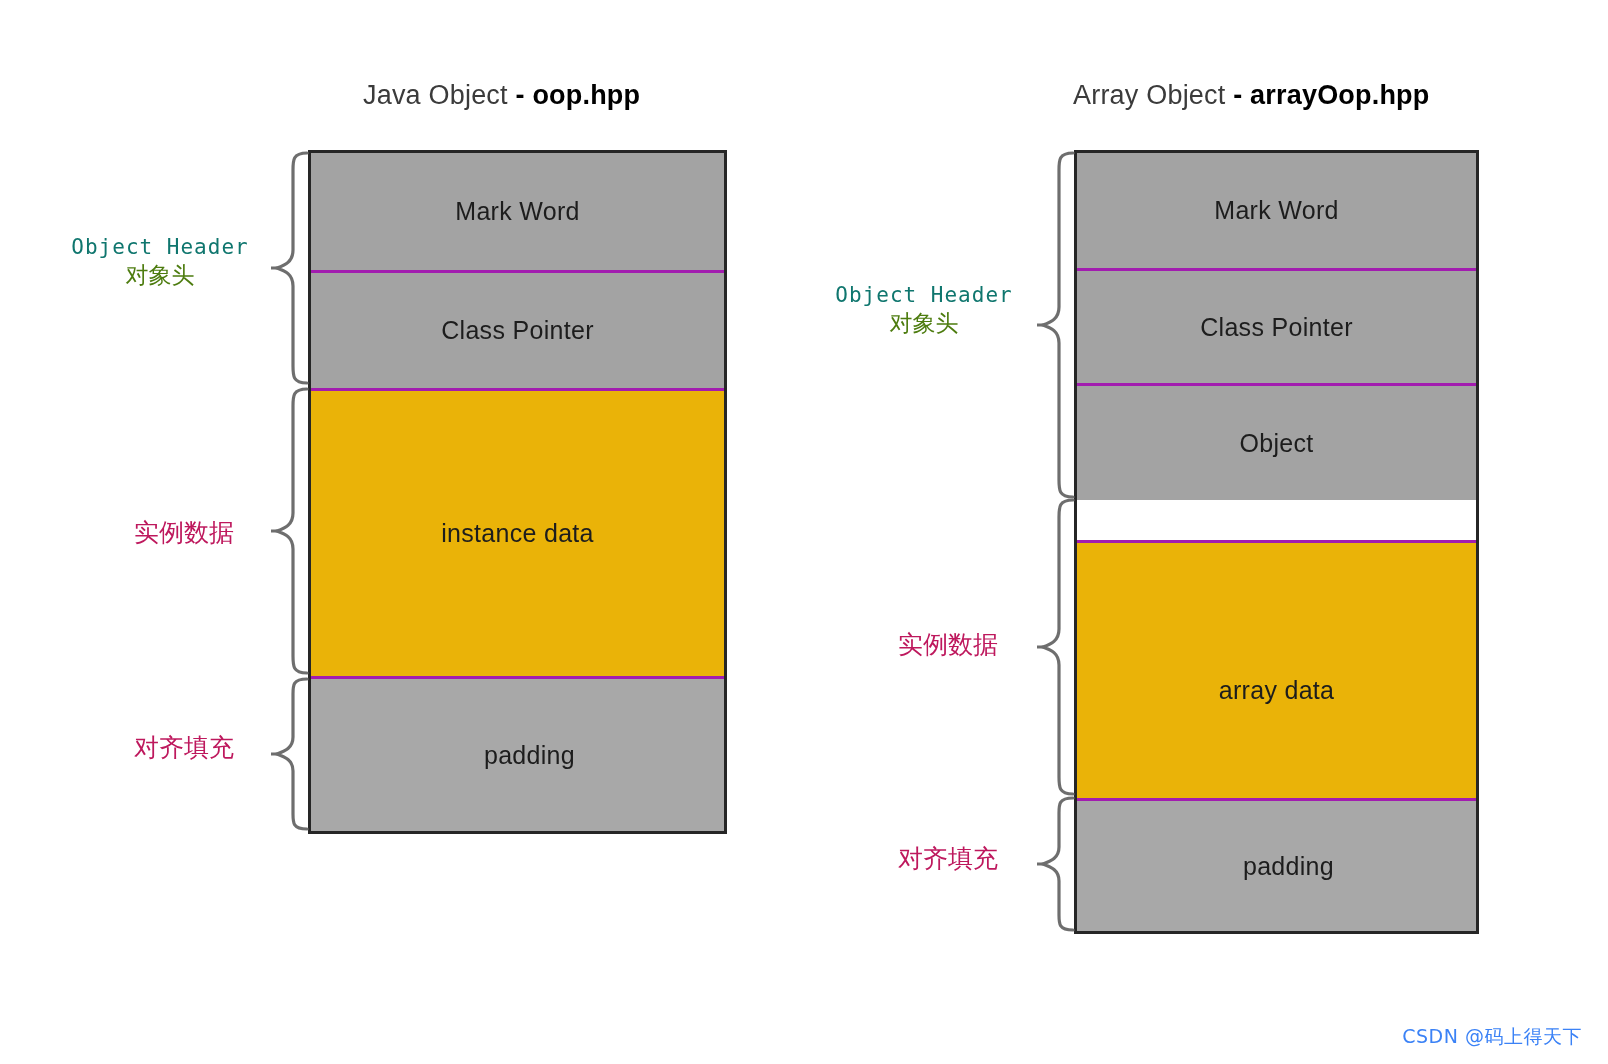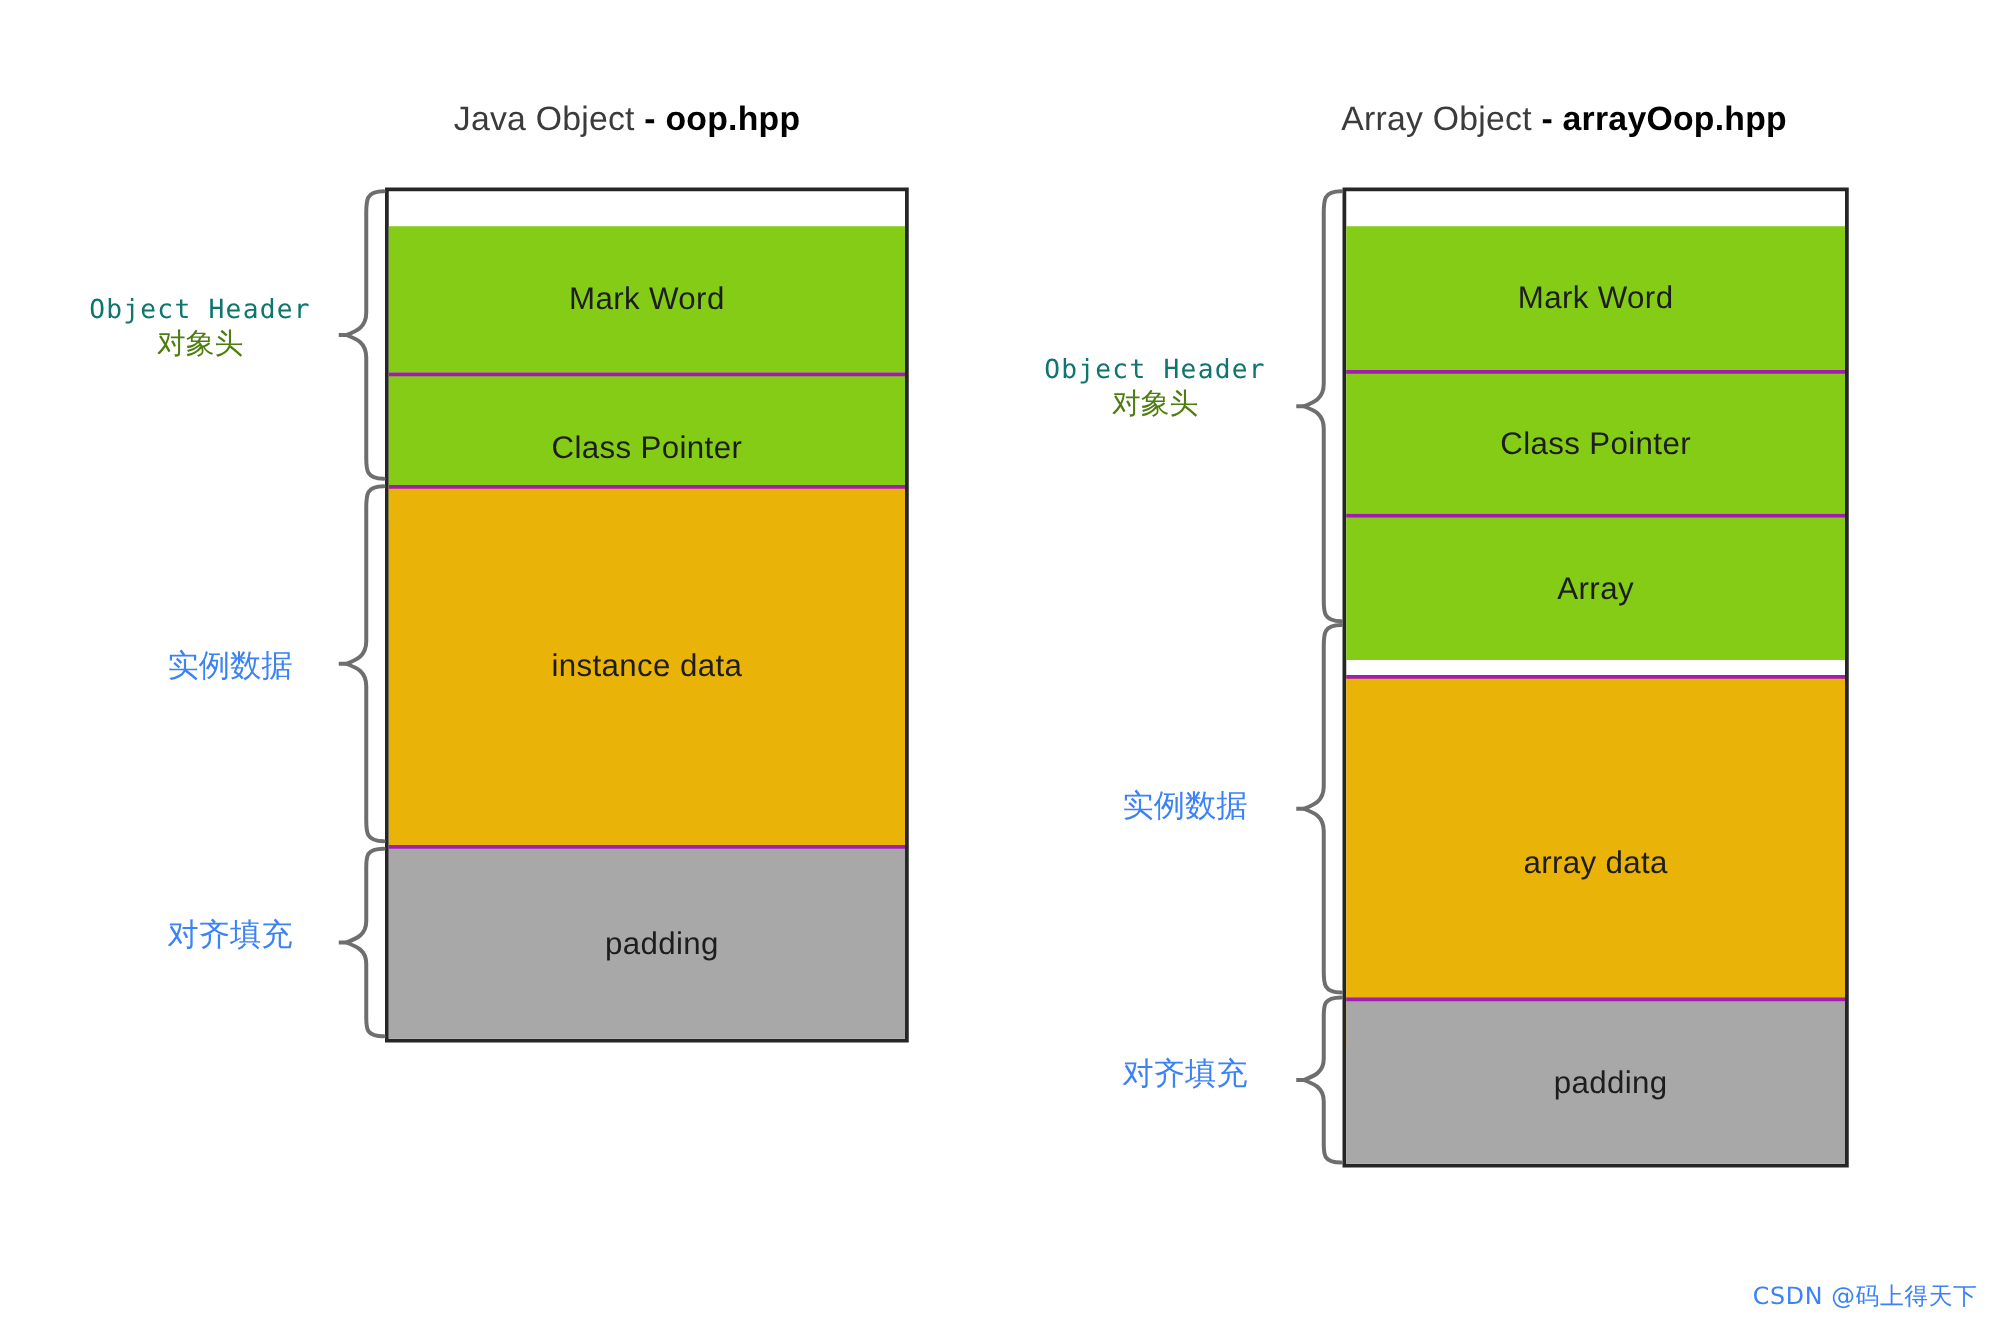--- a/index.html
+++ b/index.html
@@ -48,21 +48,21 @@
     right: 0;
     box-sizing: border-box;
     display: flex;
     align-items: center;
     justify-content: center;
     font-family: "Liberation Sans", sans-serif;
     font-size: 25px;
     color: #1d1d1d;
     letter-spacing: 0.3px;
   }
-  .seg.blue  { background: #84cc16; margin-top: 28px; }
+  .seg.blue  { background: #a3a3a3; }
   .seg.green { background: #eab308; }
   .seg.gray  { background: #a8a8a8; padding-left: 24px; }
   .seg.divider-top { border-top: 3px solid #a21caf; }
 
   
   #stack-left {
     left: 308px;
     top: 150px;
     width: 419px;
     height: 684px;
@@ -91,21 +91,21 @@
   }
   .brace-label .cjk {
     font-family: "DejaVu Sans", sans-serif;
     font-size: 23px;
     color: #4d7c0f;
     display: block;
   }
   .brace-label .cjk-only {
     font-family: "DejaVu Sans", sans-serif;
     font-size: 25px;
-    color: #3b82f6;
+    color: #be185d;
     display: block;
   }
 
   
   .brace {
     position: absolute;
   }
   .brace svg { display: block; }
 
   
@@ -170,21 +170,21 @@
   <div class="brace-label" style="left:110px; top:517px; width:148px;">
     <span class="cjk-only">实例数据</span>
   </div>
   <div class="brace-label" style="left:110px; top:732px; width:148px;">
     <span class="cjk-only">对齐填充</span>
   </div>
 
   <div class="stack" id="stack-right">
     <div class="seg blue" style="top:0px;   height:115px;">Mark Word</div>
     <div class="seg blue divider-top" style="top:115px; height:115px;">Class Pointer</div>
-    <div class="seg blue divider-top" style="top:230px; height:117px;">Array</div>
+    <div class="seg blue divider-top" style="top:230px; height:117px;">Object</div>
     <div class="seg green divider-top" style="top:339px; height:298px;margin-top:48px;">array data</div>
     <div class="seg gray divider-top" style="top:645px; height:133px;">padding</div>
   </div>
 
   <div class="brace" style="left:1037px; top:150px;">
     <svg width="40" height="350" viewBox="0 0 40 350">
       <path d="M36 3 C22 3 22 10 22 20 L22 157 C22 169 14 172 6 175 C14 178 22 181 22 193 L22 330 C22 340 22 347 36 347" fill="none" stroke="#6e6e6e" stroke-width="3.2" stroke-linecap="round"></path>
       <path d="M6 175 L-8 175" fill="none" stroke="#6e6e6e" stroke-width="3.2" stroke-linecap="round"></path>
     </svg>
   </div>

